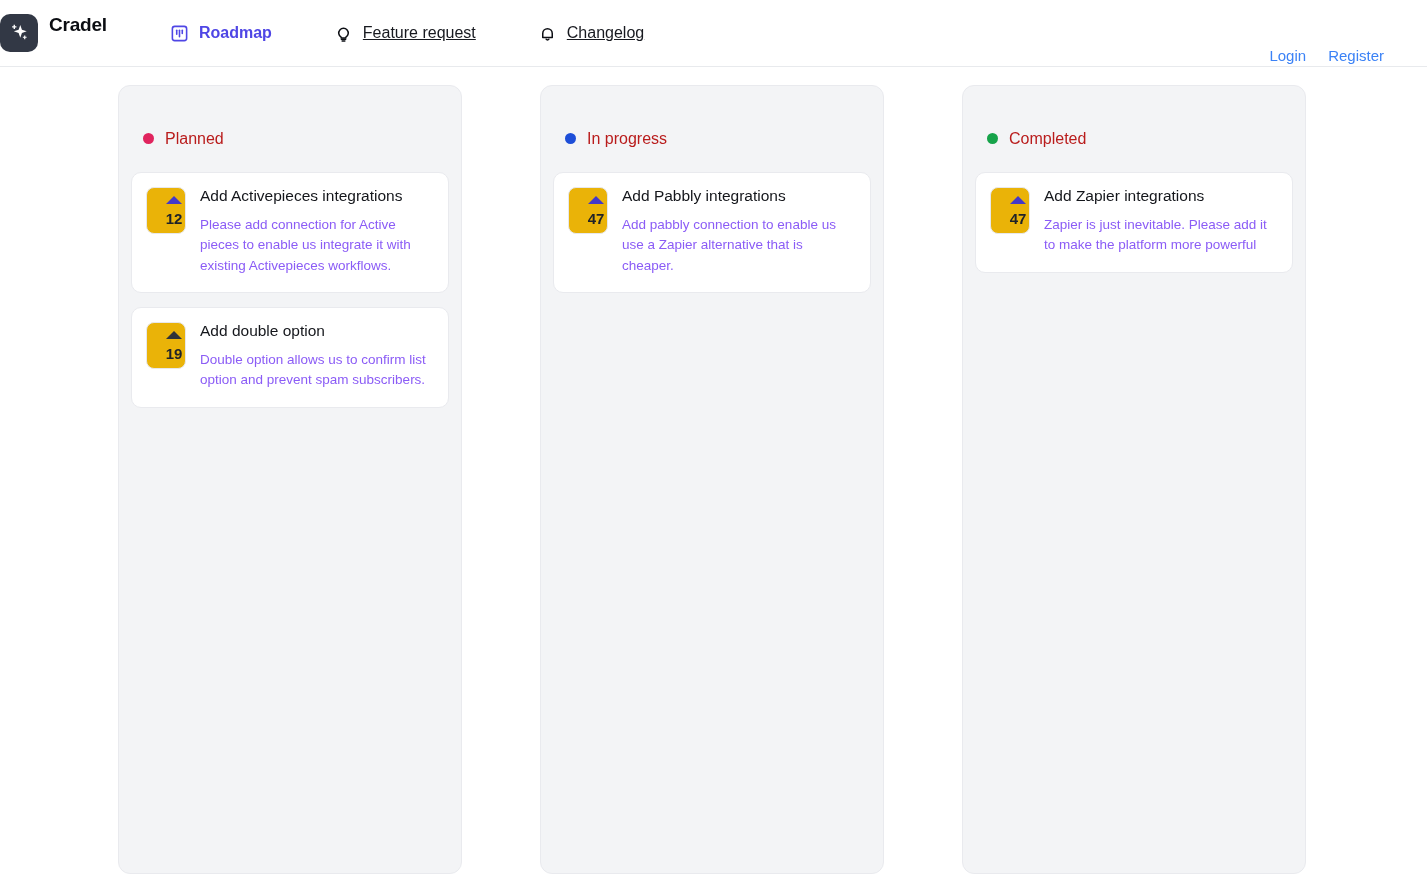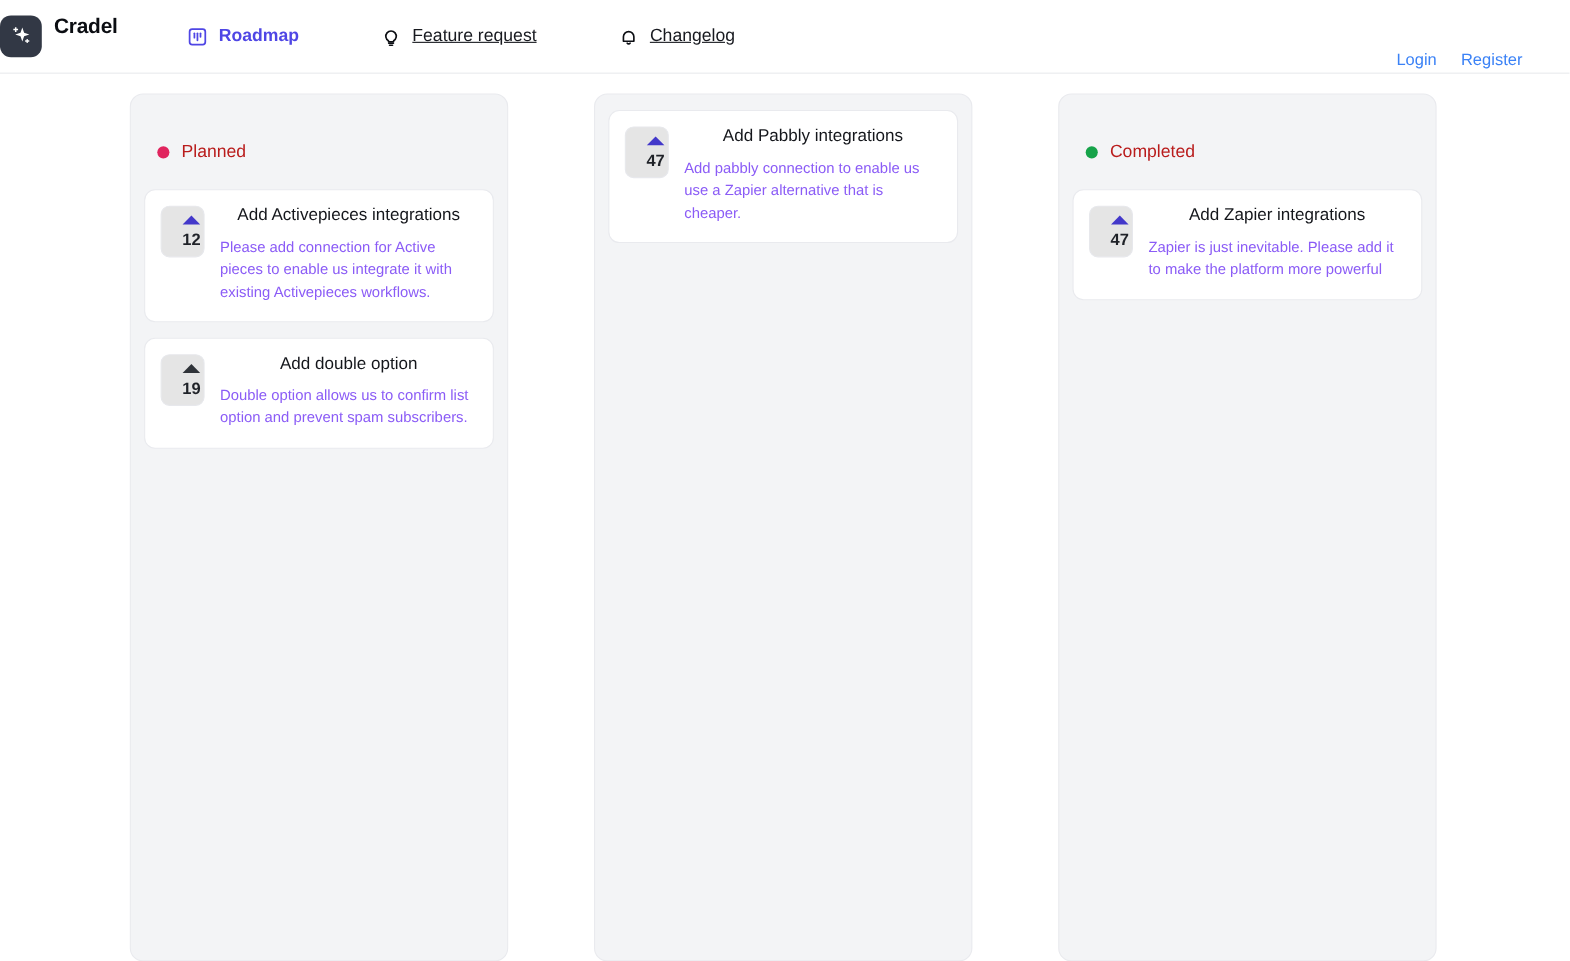--- a/index.html
+++ b/index.html
@@ -43,21 +43,21 @@
     font-size: 19px;
     font-weight: 700;
     color: #0b0d12;
     letter-spacing: -0.2px;
   }
 
   .nav {
     display: flex;
     align-items: center;
     margin-left: 53px;
-    gap: 12px;
+    gap: 0;
   }
   .nav-item {
     display: flex;
     align-items: center;
     gap: 10px;
     padding: 6px 10px;
     cursor: pointer;
     font-size: 16px;
     font-weight: 500;
     color: #17191f;
@@ -131,21 +131,21 @@
     border-radius: 10px;
     padding: 14px 14px 16px 14px;
     display: flex;
     gap: 14px;
     cursor: pointer;
   }
 
   .vote {
     width: 40px;
     flex: 0 0 40px;
-    background: #e5e5e5;
+    background: #eab308;
     border: 1px solid #e7e8ec;
     border-radius: 8px;
     padding: 8px 0 7px 16px;
     display: flex;
     flex-direction: column;
     align-items: center;
     gap: 7px;
     cursor: pointer;
     align-self: flex-start;
   }
@@ -164,21 +164,20 @@
     line-height: 1;
   }
 
   .card-body { flex: 1 1 auto; min-width: 0; }
   .card-title {
     font-size: 15.5px;
     color: #14161b;
     font-weight: 400;
     line-height: 1.2;
     margin-bottom: 9px;
-    text-align: center;
   }
   .card-desc {
     font-size: 13.5px;
     color: #8b5cf6;
     line-height: 1.52;
   }
 
   svg { display: block; }
 </style>
 </head>
@@ -269,20 +268,24 @@
         <div class="card-body">
           <div class="card-title">Add double option</div>
           <div class="card-desc">Double option allows us to confirm list option and prevent spam subscribers.</div>
         </div>
       </div>
 
     </div>
   </div>
 
   <div class="column">
+    <div class="col-head">
+      <span class="col-dot" style="background: rgb(29, 78, 216);"></span>
+      <span class="col-title">In progress</span>
+    </div>
     <div class="cards">
 
       <div class="card">
         <div class="vote">
           <span class="vote-arrow"></span>
           <span class="vote-count">47</span>
         </div>
         <div class="card-body">
           <div class="card-title">Add Pabbly integrations</div>
           <div class="card-desc">Add pabbly connection to enable us use a Zapier alternative that is cheaper.</div>

